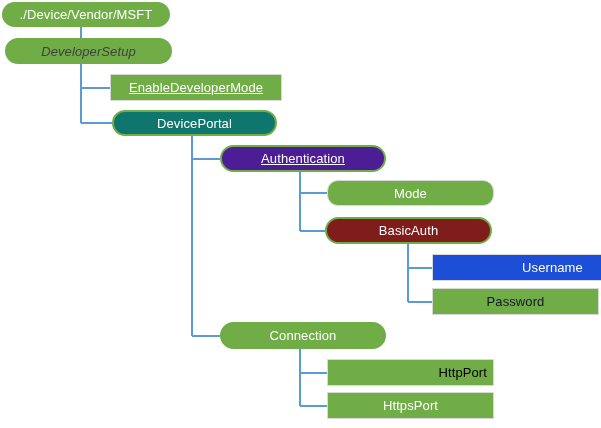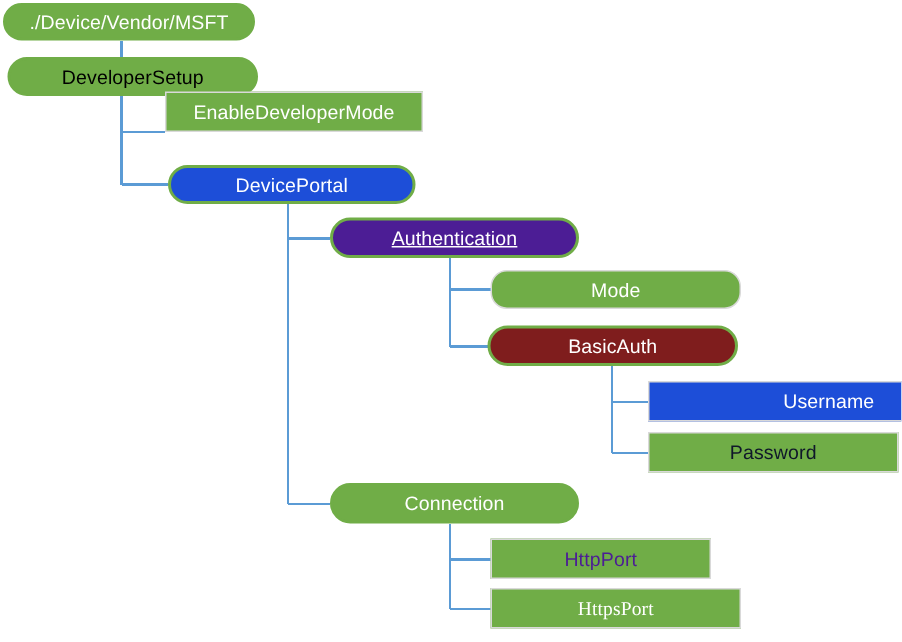--- a/index.html
+++ b/index.html
@@ -103,48 +103,48 @@
       <g>
         <line x1="300" y1="349" x2="300" y2="406" stroke="#5B9BD5" stroke-width="1.6" shape-rendering="crispEdges"></line>
         <line x1="300" y1="406" x2="327" y2="406" stroke="#5B9BD5" stroke-width="1.6" shape-rendering="crispEdges"></line>
       </g>
     </svg>
 
   <div id="node-layer">
       <div class="node rounded" style="left: 2px; top: 2px; width: 168px; height: 25px; background: rgb(112, 173, 71); color: rgb(255, 255, 255); border-color: rgb(112, 173, 71);">
         <span class="node-label">./Device/Vendor/MSFT</span>
       </div>
-      <div class="node rounded" style="left: 5px; top: 38px; width: 167px; height: 26px; background: rgb(112, 173, 71); color: #000000; border-color: rgb(112, 173, 71);">
+      <div class="node rounded" style="left: 5px; top: 38px; width: 167px; height: 26px; background: rgb(112, 173, 71); color: #404040; border-color: rgb(112, 173, 71); font-style: italic;">
         <span class="node-label">DeveloperSetup</span>
       </div>
-      <div class="node rect" style="left: 110px; top: 61px; width: 172px; height: 27px; background: rgb(112, 173, 71); color: rgb(255, 255, 255); border-color: rgb(217, 217, 217);">
+      <div class="node rect" style="left: 110px; top: 74px; width: 172px; height: 27px; background: rgb(112, 173, 71); color: rgb(255, 255, 255); border-color: rgb(217, 217, 217); text-decoration: underline;">
         <span class="node-label">EnableDeveloperMode</span>
       </div>
-      <div class="node rounded" style="left: 112px; top: 110px; width: 165px; height: 26px; background: #1d4ed8; color: rgb(255, 255, 255); border-color: rgb(112, 173, 71); justify-content: center;">
+      <div class="node rounded" style="left: 112px; top: 110px; width: 165px; height: 26px; background: #0f766e; color: rgb(255, 255, 255); border-color: rgb(112, 173, 71); justify-content: center;">
         <span class="node-label">DevicePortal</span>
       </div>
       <div class="node rounded" style="left: 220px; top: 145px; width: 166px; height: 27px; background: #4c1d95; color: rgb(255, 255, 255); border-color: rgb(112, 173, 71); text-decoration: underline;">
         <span class="node-label">Authentication</span>
       </div>
       <div class="node rect" style="left: 327px; top: 180px; width: 167px; height: 26px; background: rgb(112, 173, 71); color: rgb(255, 255, 255); border-color: rgb(217, 217, 217); border-radius: 11px;">
         <span class="node-label">Mode</span>
       </div>
       <div class="node rounded" style="left: 325px; top: 217px; width: 167px; height: 27px; background: #7f1d1d; color: rgb(255, 255, 255); border-color: rgb(112, 173, 71);">
         <span class="node-label">BasicAuth</span>
       </div>
       <div class="node rect" style="left: 432px; top: 254px; width: 193px; height: 27px; background: #1d4ed8; color: rgb(255, 255, 255); border-color: rgb(217, 217, 217); padding-left: 48px;">
         <span class="node-label">Username</span>
       </div>
       <div class="node rect" style="left: 432px; top: 288px; width: 167px; height: 27px; background: rgb(112, 173, 71); color: #0f172a; border-color: rgb(217, 217, 217);">
         <span class="node-label">Password</span>
       </div>
       <div class="node rounded" style="left: 220px; top: 322px; width: 166px; height: 27px; background: rgb(112, 173, 71); color: rgb(255, 255, 255); border-color: rgb(112, 173, 71);">
         <span class="node-label">Connection</span>
       </div>
-      <div class="node rect" style="left: 327px; top: 359px; width: 147px; height: 27px; background: rgb(112, 173, 71); color: #4c1d95; border-color: rgb(217, 217, 217);">
+      <div class="node rect" style="left: 327px; top: 359px; width: 167px; height: 27px; background: rgb(112, 173, 71); color: #000000; border-color: rgb(217, 217, 217); justify-content: flex-end;">
         <span class="node-label">HttpPort</span>
       </div>
-      <div class="node rect" style="left: 327px; top: 392px; width: 167px; height: 27px; background: rgb(112, 173, 71); color: rgb(255, 255, 255); border-color: rgb(217, 217, 217); font-family: Liberation Serif, serif;">
+      <div class="node rect" style="left: 327px; top: 392px; width: 167px; height: 27px; background: rgb(112, 173, 71); color: rgb(255, 255, 255); border-color: rgb(217, 217, 217);">
         <span class="node-label">HttpsPort</span>
       </div>
     </div>
 
 </div>
 
 </body></html>

